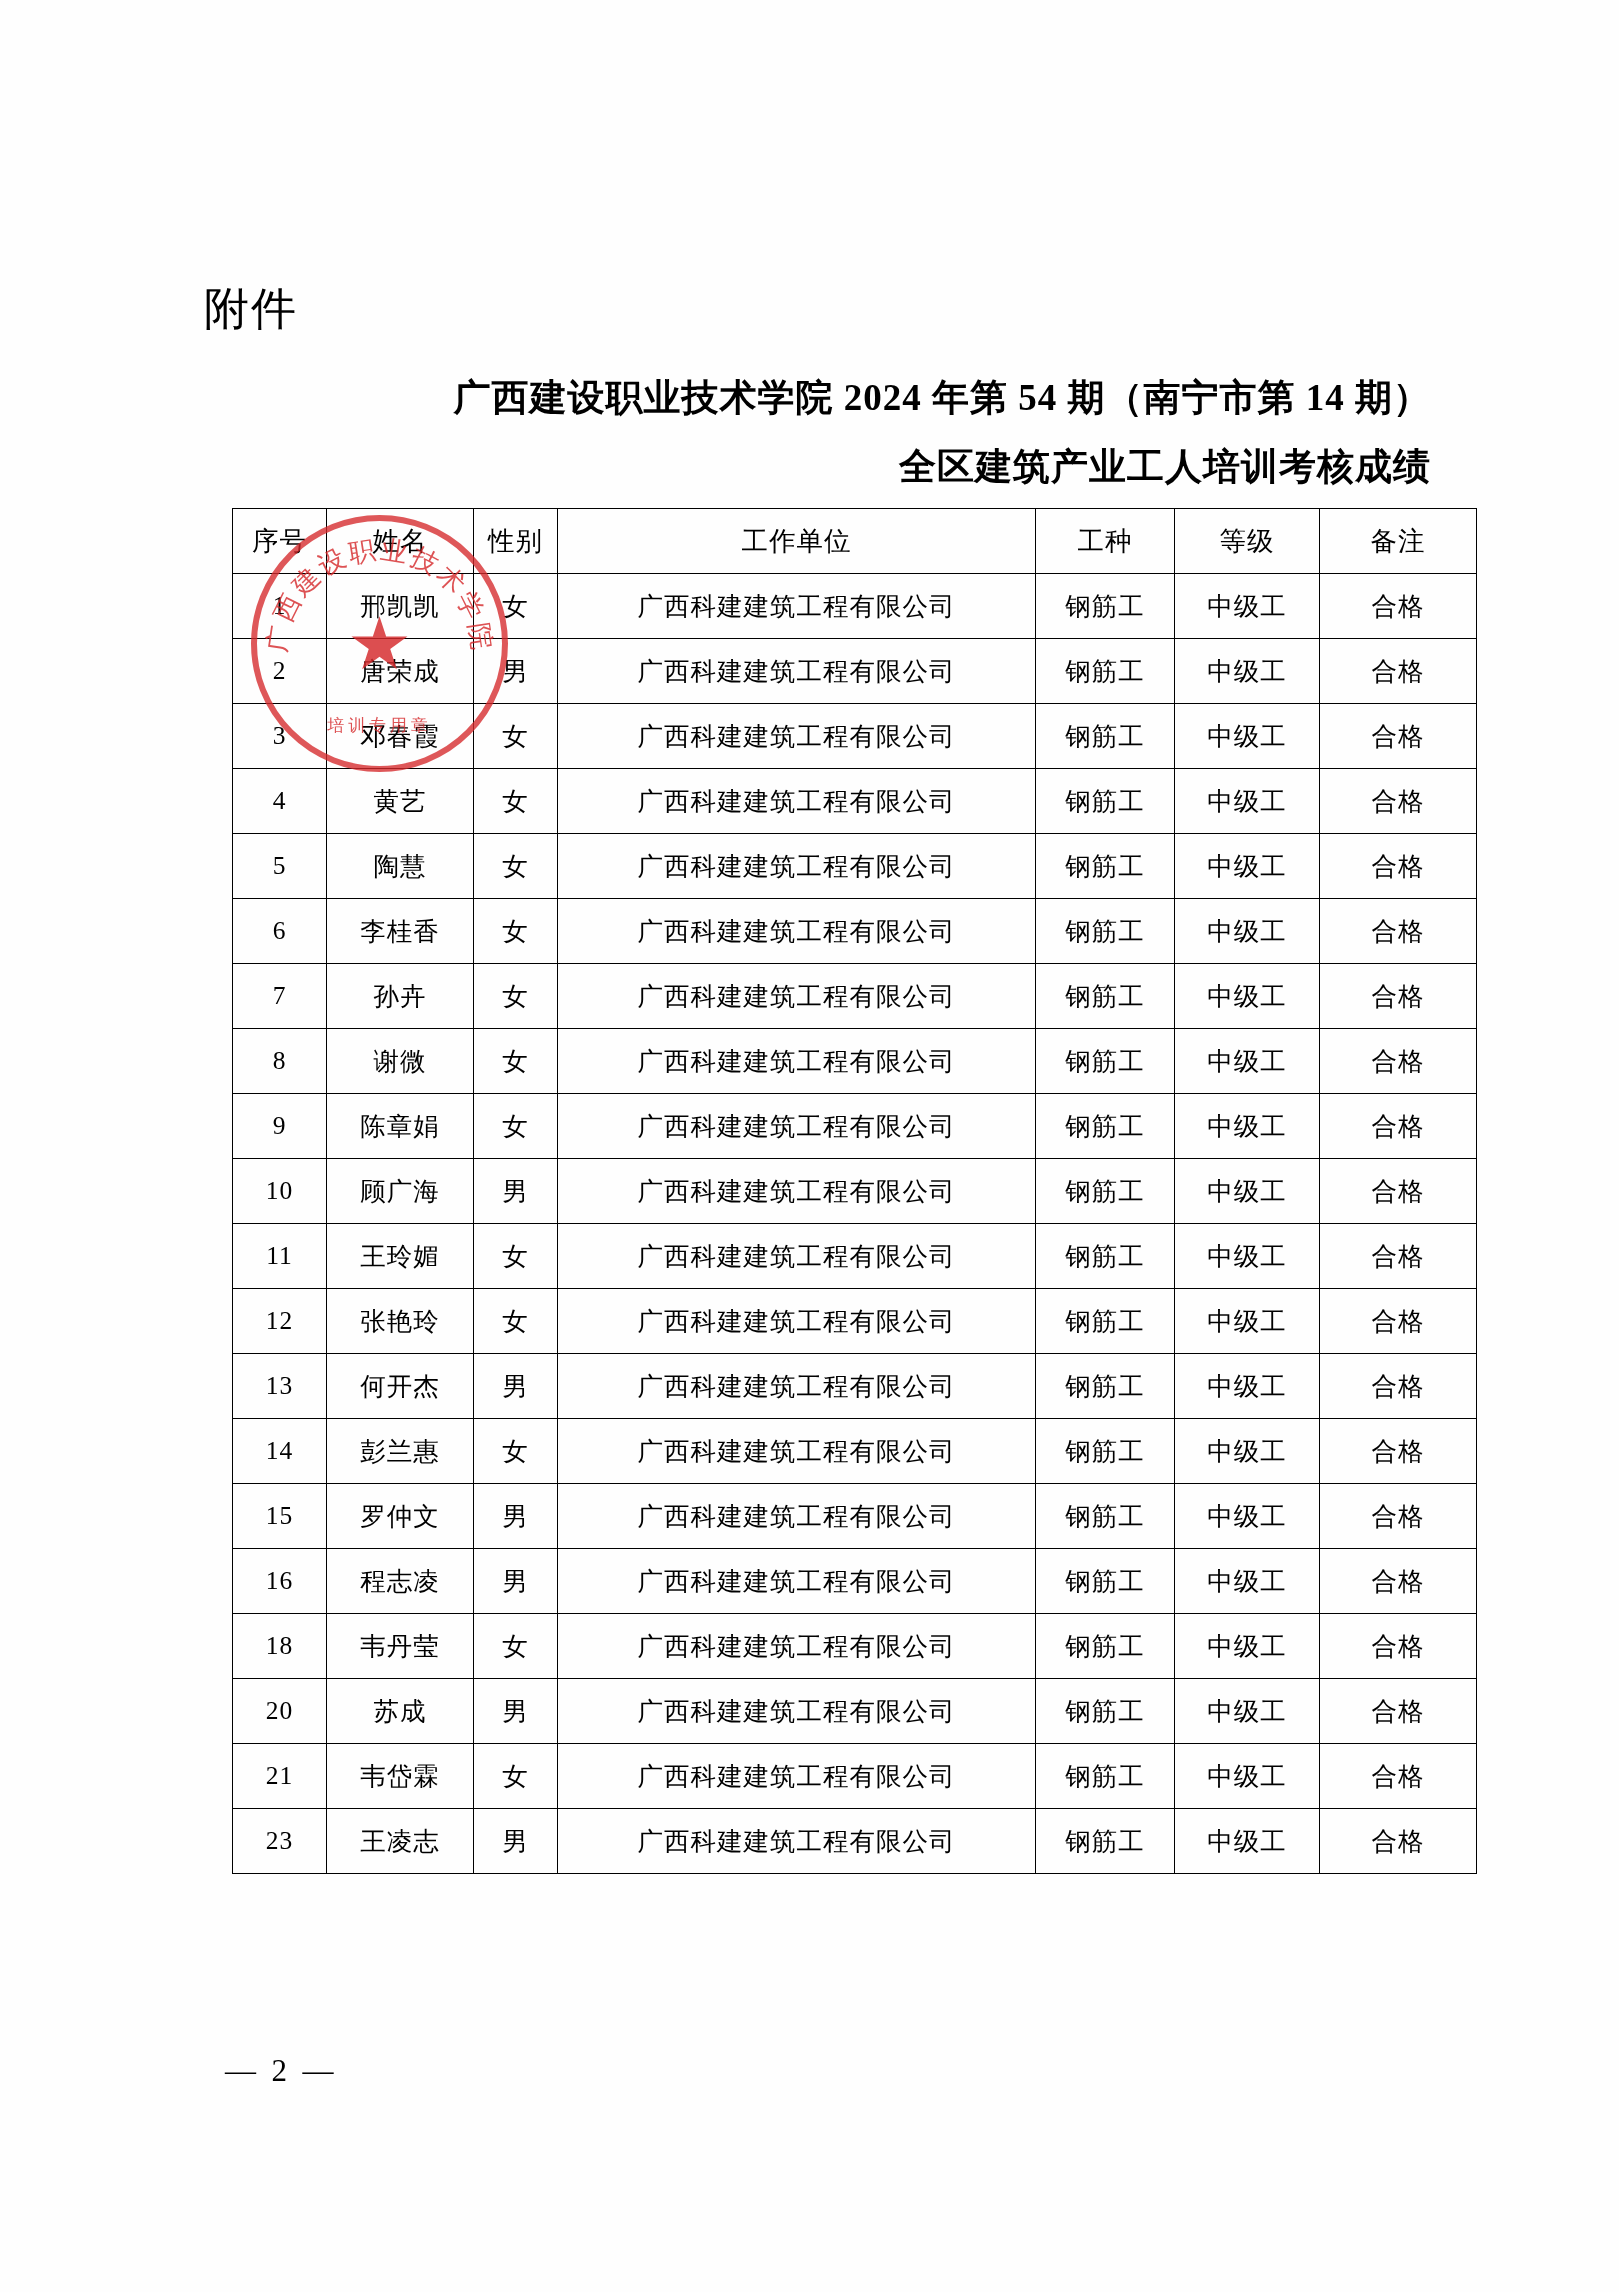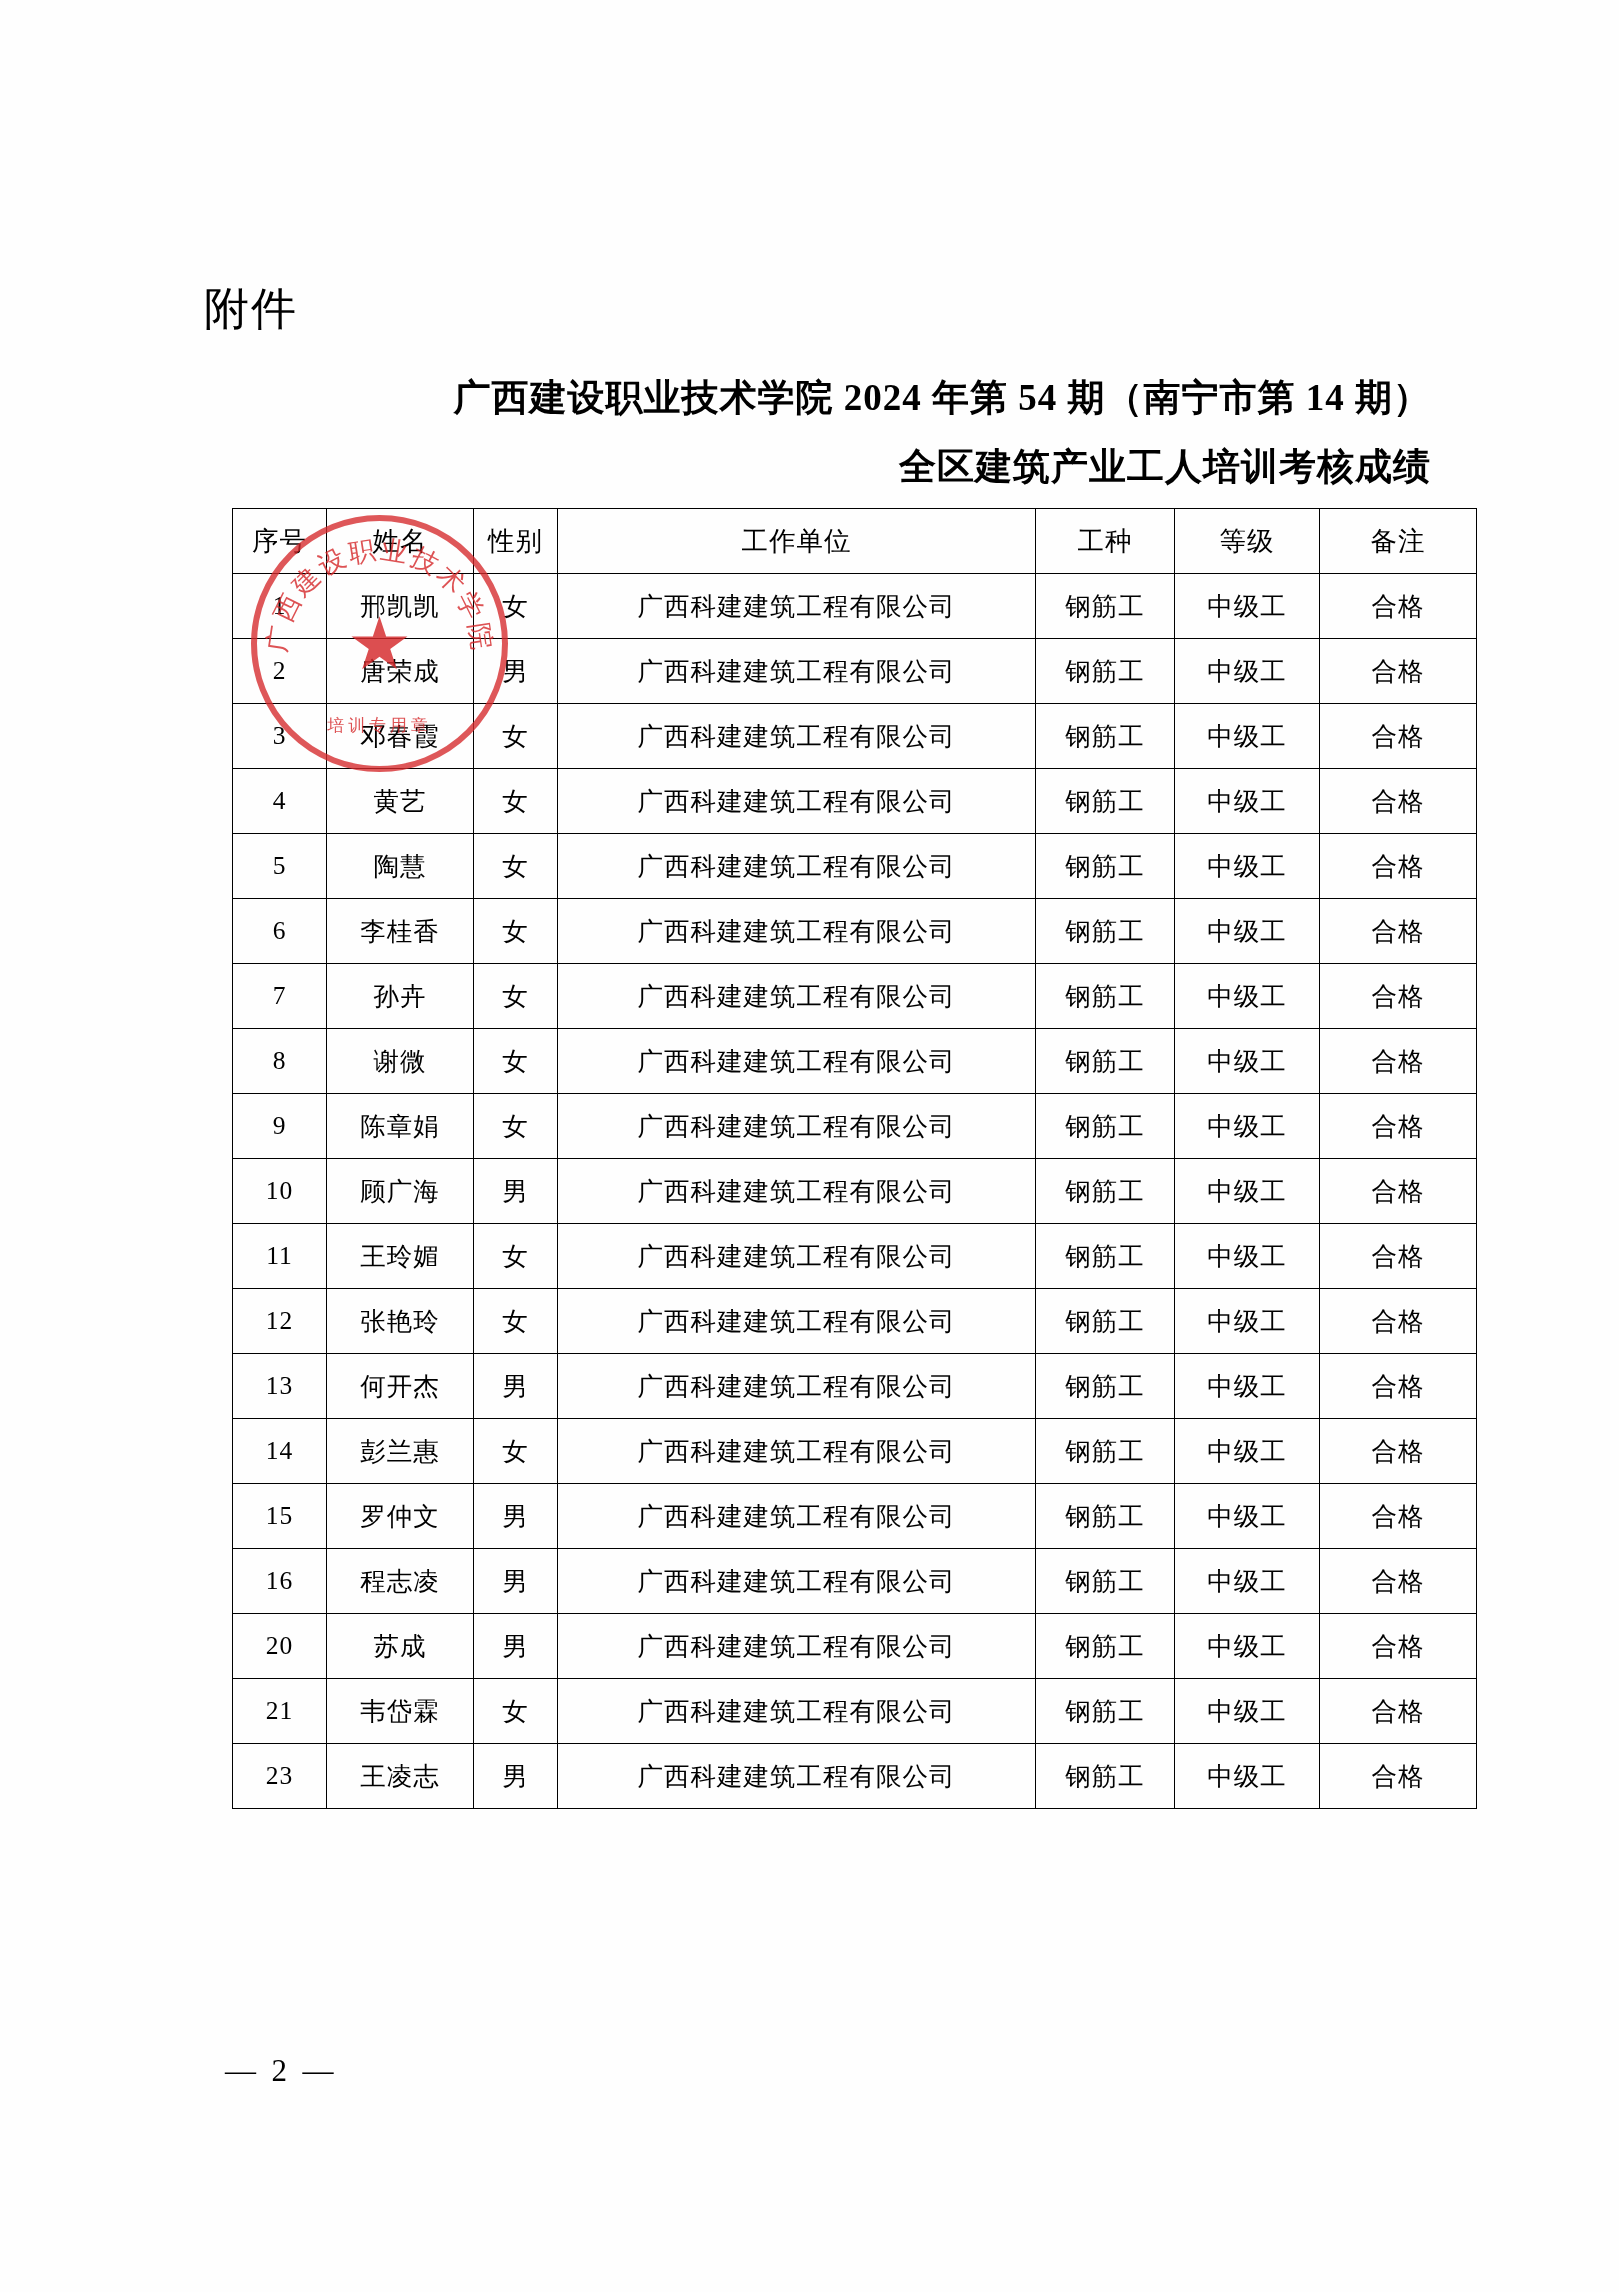--- a/index.html
+++ b/index.html
@@ -319,20 +319,29 @@
           <tr>
             <td class="cell-num">16</td>
             <td>程志凌</td>
             <td>男</td>
             <td class="cell-unit">广西科建建筑工程有限公司</td>
             <td>钢筋工</td>
             <td>中级工</td>
             <td>合格</td>
           </tr>
           <tr>
+            <td class="cell-num">18</td>
+            <td>韦丹莹</td>
+            <td>女</td>
+            <td class="cell-unit">广西科建建筑工程有限公司</td>
+            <td>钢筋工</td>
+            <td>中级工</td>
+            <td>合格</td>
+          </tr>
+          <tr>
             <td class="cell-num">20</td>
             <td>苏成</td>
             <td>男</td>
             <td class="cell-unit">广西科建建筑工程有限公司</td>
             <td>钢筋工</td>
             <td>中级工</td>
             <td>合格</td>
           </tr>
           <tr>
             <td class="cell-num">21</td>

